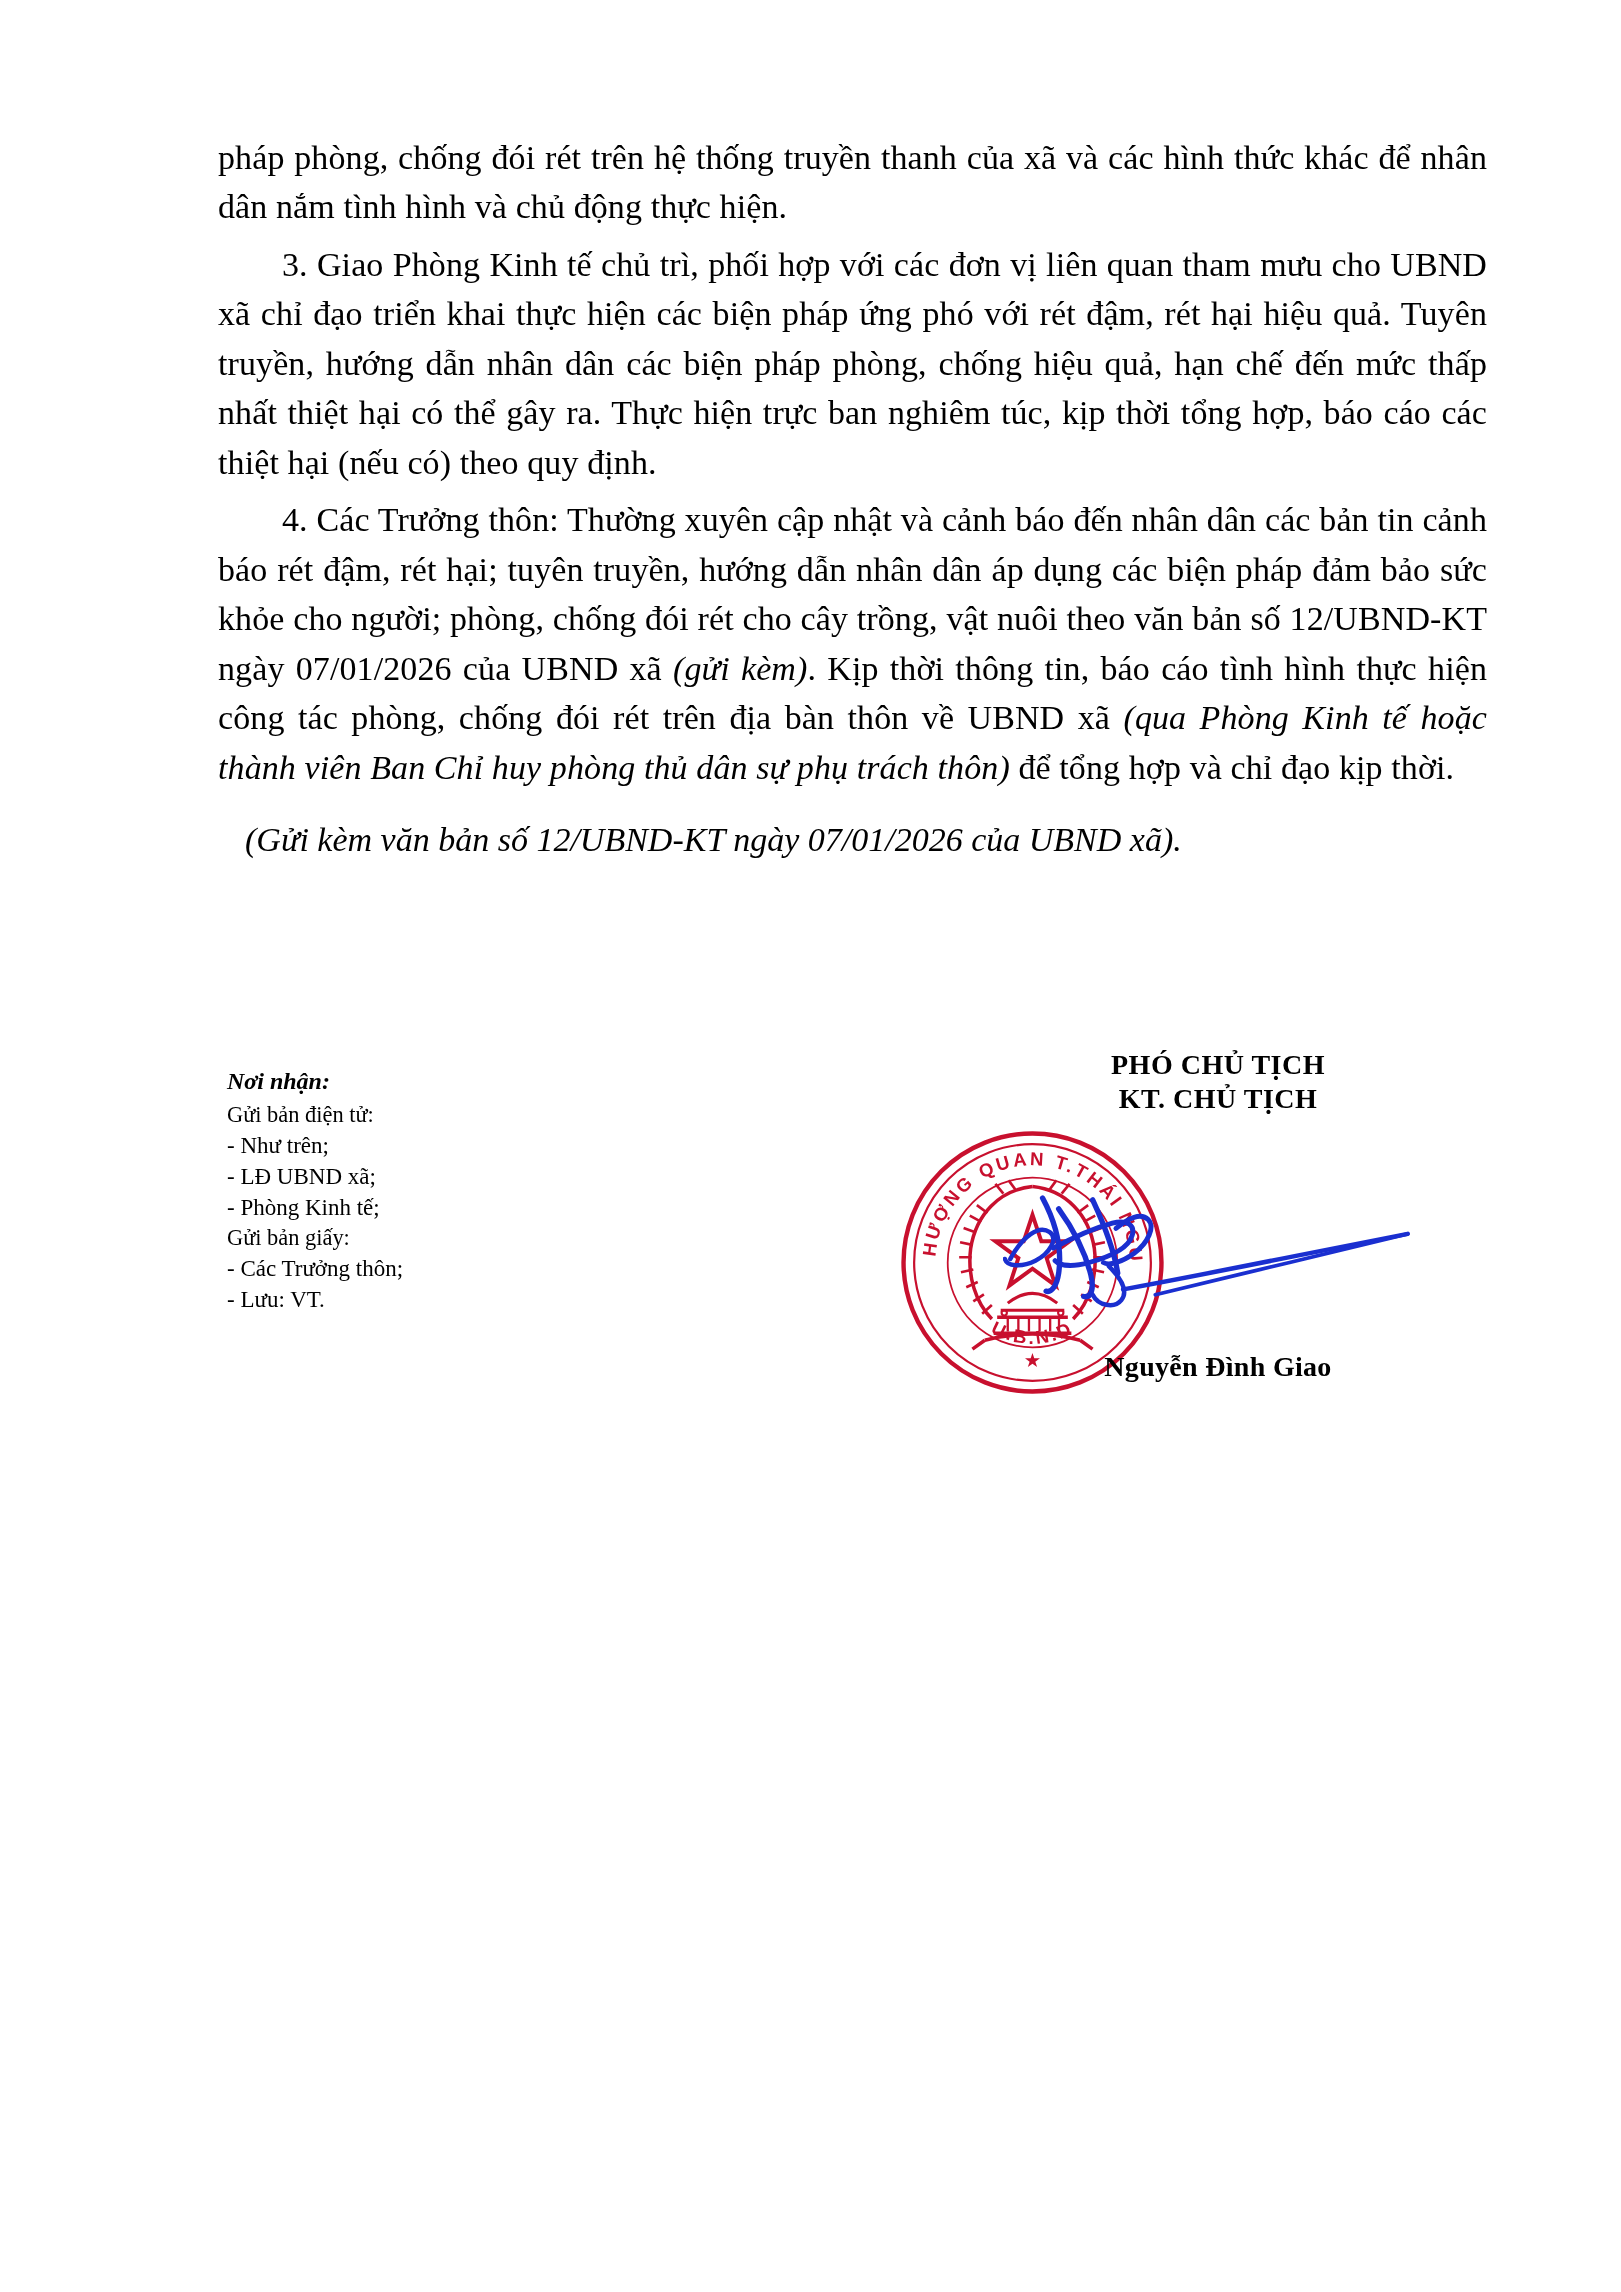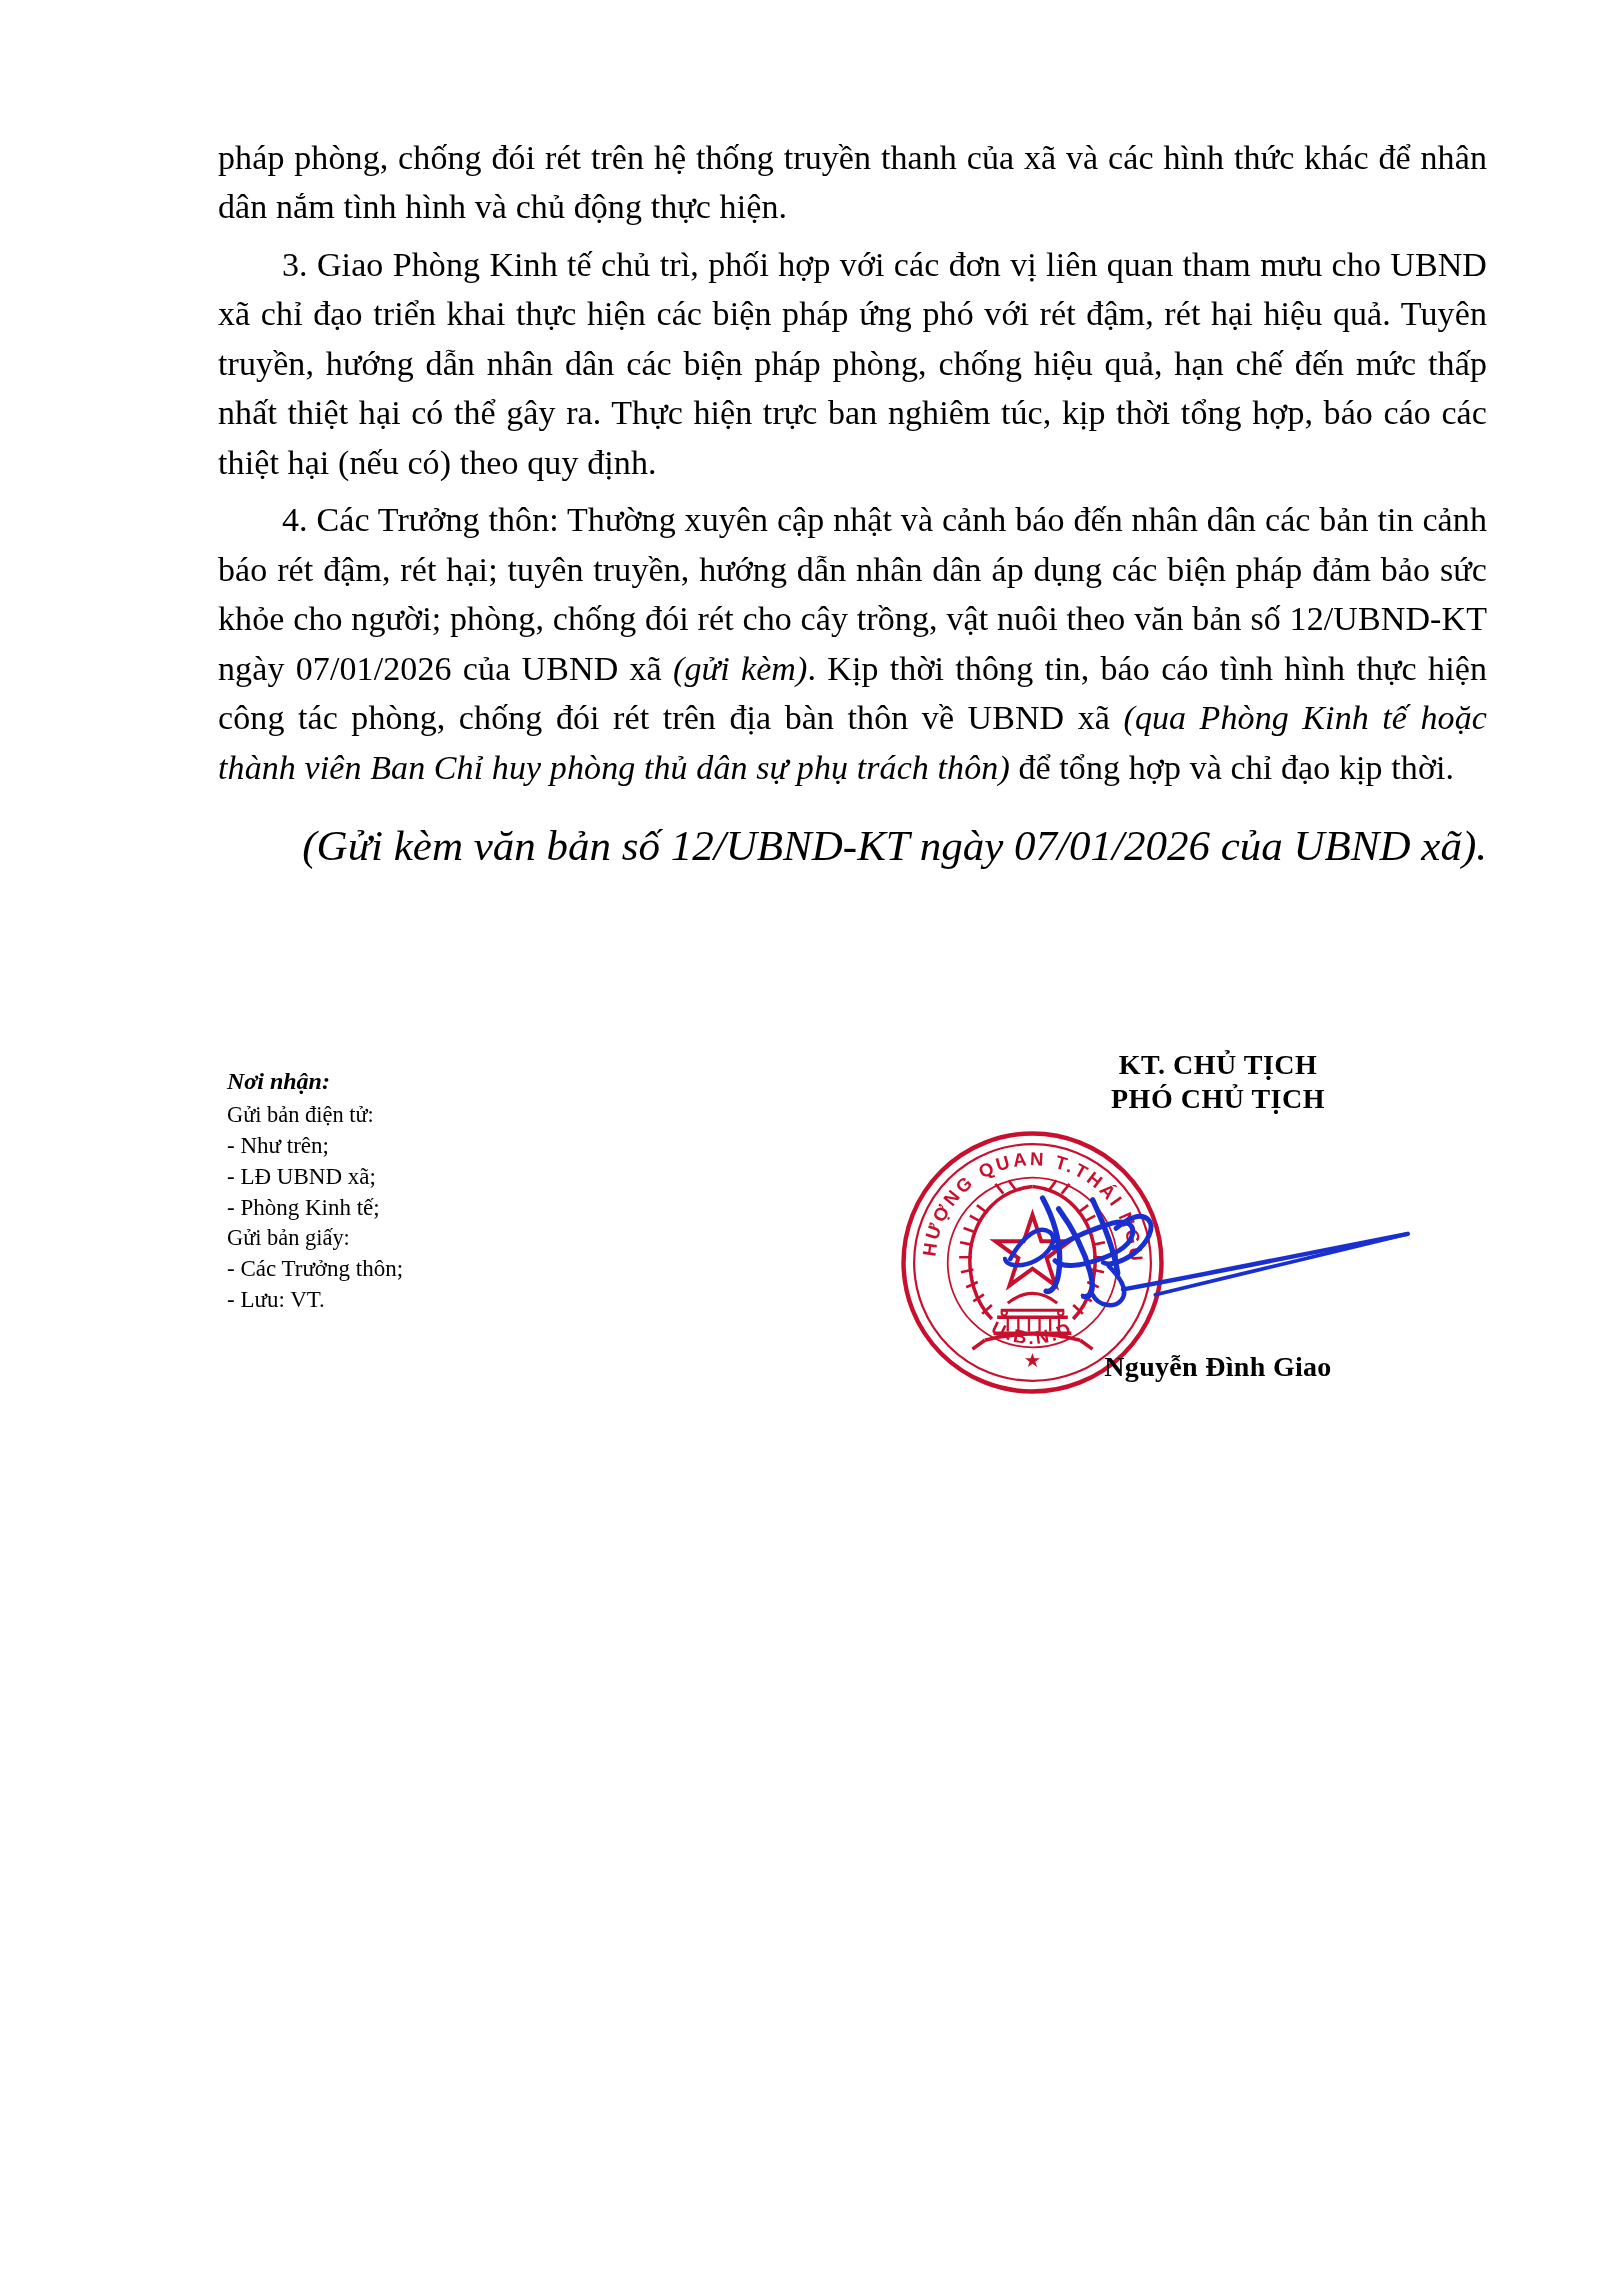--- a/index.html
+++ b/index.html
@@ -27,24 +27,24 @@
     line-height:1.455;
     text-align:justify;
     text-justify:inter-word;
     letter-spacing:0.1px;
   }
   p.para + p.para { margin-top:8px; }
   p.indent { text-indent:64px; }
   .it { font-style:italic; }
   .center-note {
     margin:23px 0 0 0;
-    font-size:43px;
+    font-size:34px;
     line-height:1.455;
     font-style:italic;
-    text-align:right;
+    text-align:left;
     padding-left:27px;
   }
   
   .bottom {
     position:absolute;
     left:0; top:1048px;
     width:1621px; height:627px;
   }
   .recipients {
     position:absolute;
@@ -131,22 +131,22 @@
       <p class="rc-sub">Gửi bản điện tử:</p>
       <p class="rc-item">- Như trên;</p>
       <p class="rc-item">- LĐ UBND xã;</p>
       <p class="rc-item">- Phòng Kinh tế;</p>
       <p class="rc-sub">Gửi bản giấy:</p>
       <p class="rc-item">- Các Trưởng thôn;</p>
       <p class="rc-item">- Lưu: VT.</p>
     </div>
 
     <div class="signblock">
+      <p class="st-line">PHÓ CHỦ TỊCH</p>
       <p class="st-line">KT. CHỦ TỊCH</p>
-      <p class="st-line">PHÓ CHỦ TỊCH</p>
     </div>
 
     <div class="seal-wrap">
       <svg viewBox="0 0 300 300" xmlns="http://www.w3.org/2000/svg">
         <defs>
           <path id="arcTop" d="M 40,150 A 110,110 0 0 1 260,150"></path>
           <path id="arcBot" d="M 58,150 A 92,92 0 0 0 242,150"></path>
         </defs>
         <g fill="none" stroke="#c8102e">
           <circle cx="150" cy="150" r="146" stroke-width="5"></circle>

